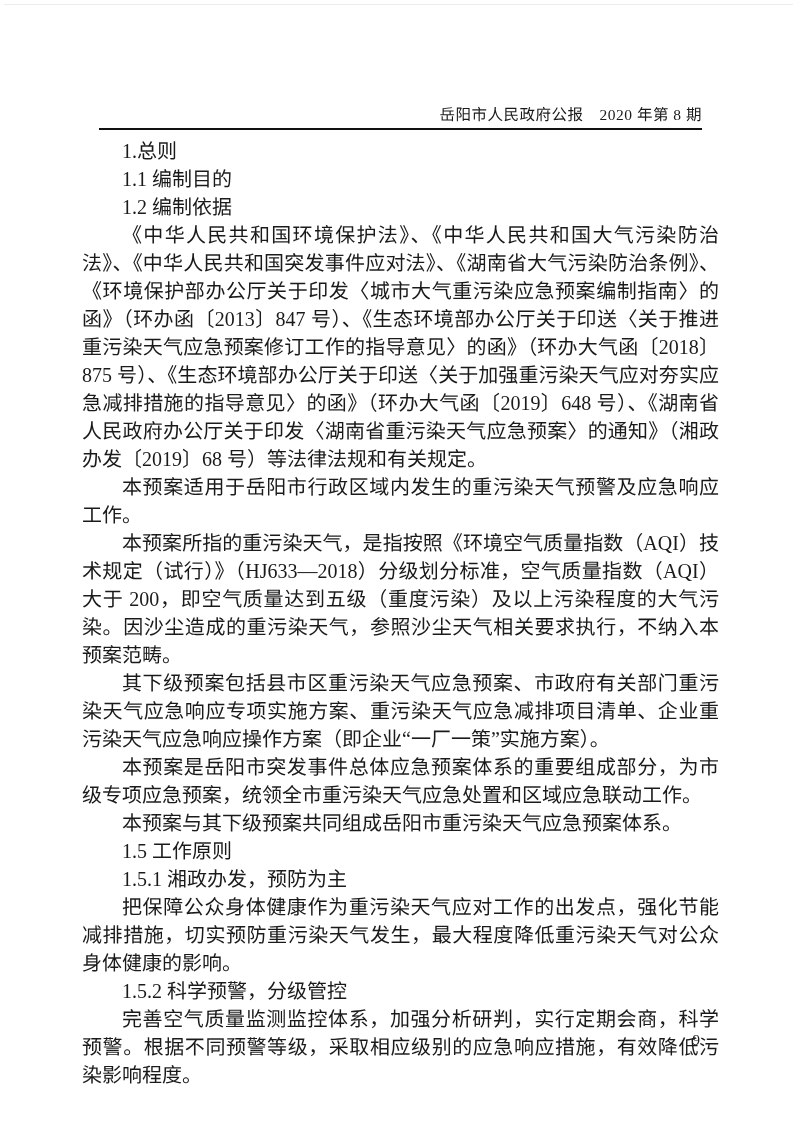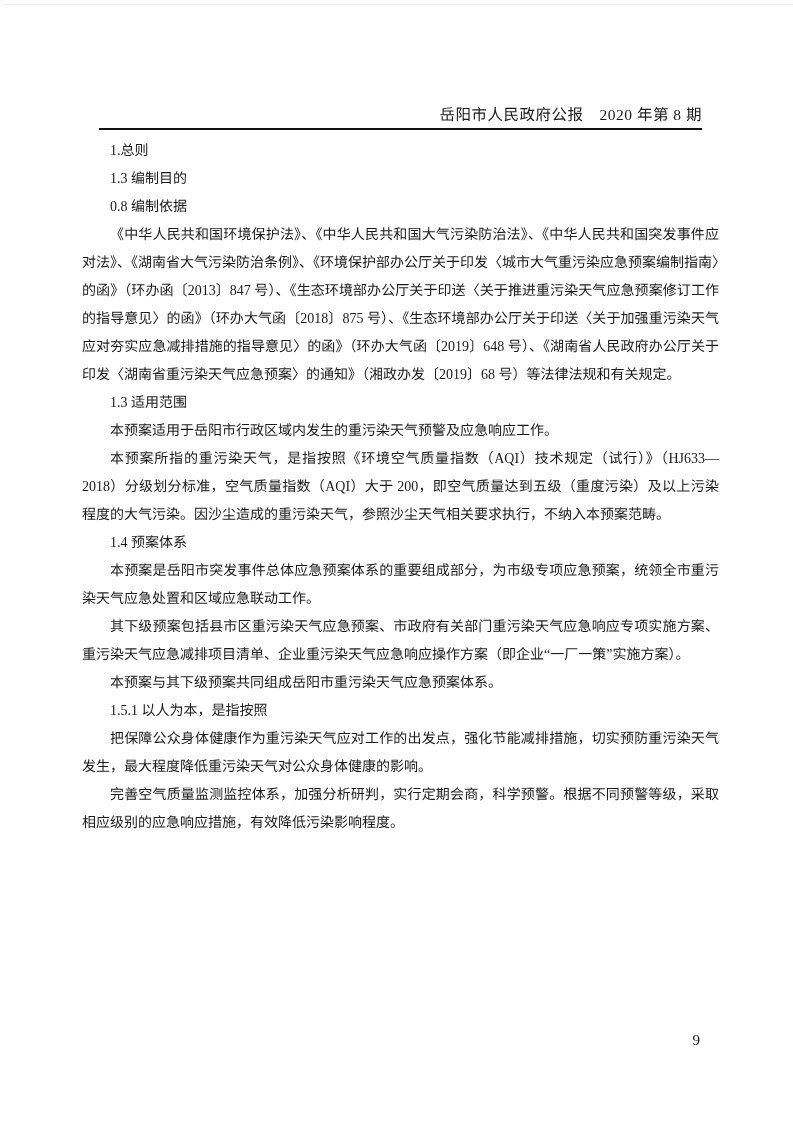--- a/index.html
+++ b/index.html
@@ -26,21 +26,21 @@
     border-bottom: 2px solid #111111;
     text-align: right;
   }
   .hdr-title {
     font-size: 15.5px;
     letter-spacing: 0.5px;
     white-space: pre;
   }
   .content {
     margin: 7px 78px 0 78px;
-    font-size: 14px;
+    font-size: 20px;
     line-height: 28px;
     text-align: justify;
     text-justify: inter-ideograph;
   }
   .content p.block {
     margin: 0;
     padding: 0;
     text-indent: 2em;
   }
   .ftr {
@@ -58,32 +58,32 @@
 <body>
 
 <div class="page">
 
   <header class="hdr">
     <span class="hdr-title">岳阳市人民政府公报　2020 年第 8 期</span>
   </header>
 
   <main class="content">
       <p class="block heading">1.总则</p>
-      <p class="block heading">1.3 编制目的</p>
-      <p class="block heading">0.8 编制依据</p>
+      <p class="block heading">1.1 编制目的</p>
+      <p class="block heading">1.2 编制依据</p>
       <p class="block para">《中华人民共和国环境保护法》、《中华人民共和国大气污染防治法》、《中华人民共和国突发事件应对法》、《湖南省大气污染防治条例》、《环境保护部办公厅关于印发〈城市大气重污染应急预案编制指南〉的函》（环办函〔2013〕847 号）、《生态环境部办公厅关于印送〈关于推进重污染天气应急预案修订工作的指导意见〉的函》（环办大气函〔2018〕875 号）、《生态环境部办公厅关于印送〈关于加强重污染天气应对夯实应急减排措施的指导意见〉的函》（环办大气函〔2019〕648 号）、《湖南省人民政府办公厅关于印发〈湖南省重污染天气应急预案〉的通知》（湘政办发〔2019〕68 号）等法律法规和有关规定。</p>
-      <p class="block heading">1.3 适用范围</p>
       <p class="block para">本预案适用于岳阳市行政区域内发生的重污染天气预警及应急响应工作。</p>
       <p class="block para">本预案所指的重污染天气，是指按照《环境空气质量指数（AQI）技术规定（试行）》（HJ633—2018）分级划分标准，空气质量指数（AQI）大于 200，即空气质量达到五级（重度污染）及以上污染程度的大气污染。因沙尘造成的重污染天气，参照沙尘天气相关要求执行，不纳入本预案范畴。</p>
-      <p class="block heading">1.4 预案体系</p>
+      <p class="block para">其下级预案包括县市区重污染天气应急预案、市政府有关部门重污染天气应急响应专项实施方案、重污染天气应急减排项目清单、企业重污染天气应急响应操作方案（即企业“一厂一策”实施方案）。</p>
       <p class="block para">本预案是岳阳市突发事件总体应急预案体系的重要组成部分，为市级专项应急预案，统领全市重污染天气应急处置和区域应急联动工作。</p>
-      <p class="block para">其下级预案包括县市区重污染天气应急预案、市政府有关部门重污染天气应急响应专项实施方案、重污染天气应急减排项目清单、企业重污染天气应急响应操作方案（即企业“一厂一策”实施方案）。</p>
       <p class="block para">本预案与其下级预案共同组成岳阳市重污染天气应急预案体系。</p>
-      <p class="block heading">1.5.1 以人为本，是指按照</p>
+      <p class="block heading">1.5 工作原则</p>
+      <p class="block heading">1.5.1 湘政办发，预防为主</p>
       <p class="block para">把保障公众身体健康作为重污染天气应对工作的出发点，强化节能减排措施，切实预防重污染天气发生，最大程度降低重污染天气对公众身体健康的影响。</p>
+      <p class="block heading">1.5.2 科学预警，分级管控</p>
       <p class="block para">完善空气质量监测监控体系，加强分析研判，实行定期会商，科学预警。根据不同预警等级，采取相应级别的应急响应措施，有效降低污染影响程度。</p>
     </main>
 
   <footer class="ftr">
     <span class="pageno">9</span>
   </footer>
 
 </div>
 
 </body></html>

